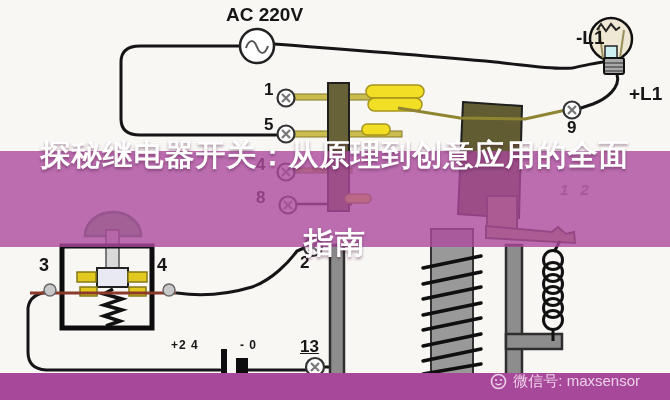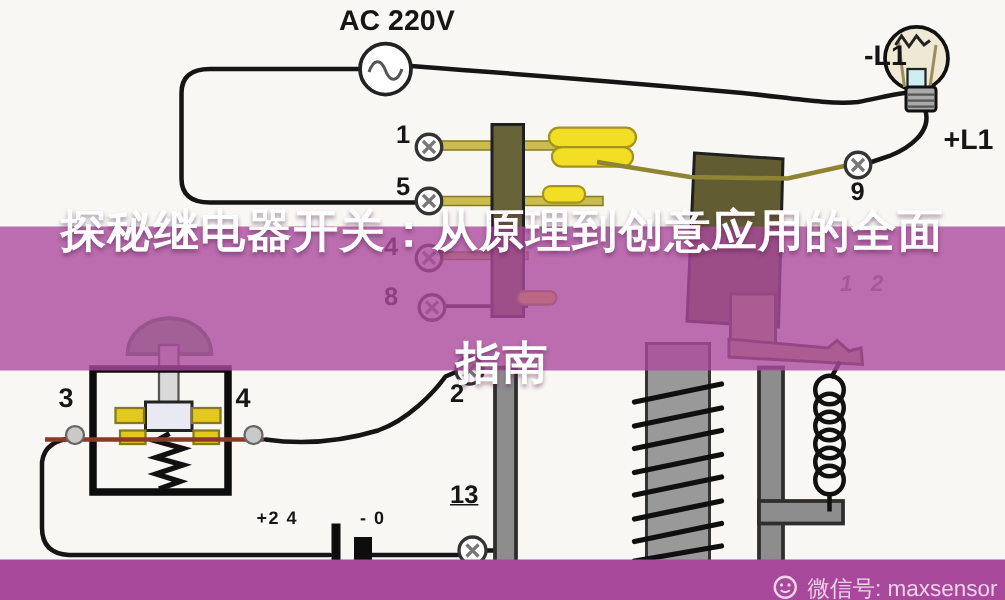--- a/index.html
+++ b/index.html
@@ -24,22 +24,22 @@
   }
   #title-banner .t-line{
     color:#ffffff;font-weight:900;font-size:30px;line-height:1.4;
     text-shadow:0 2px 3px rgba(70,20,60,0.45);
     letter-spacing:1px;white-space:nowrap;
   }
   
   #watermark-bar{
     position:absolute;left:0;top:373px;width:670px;height:27px;z-index:6;
     background:#a8489a;
-    display:flex;align-items:flex-end;justify-content:flex-end;
-    padding-right:5px;box-sizing:border-box;gap:6px;
+    display:flex;align-items:flex-start;justify-content:flex-end;
+    padding-right:30px;box-sizing:border-box;gap:6px;
   }
   #watermark-bar .wm-text{color:#ecd2e8;font-size:15px;line-height:1;}
 </style>
 </head>
 <body>
 
 <div id="stage">
 
   <svg id="circuit-svg" width="670" height="400" viewBox="0 0 670 400">
 
@@ -173,21 +173,21 @@
   <span class="lbl big" style="left:226px;top:5px;width:76px;text-align:center;">AC 220V</span>
   <span class="lbl big" style="left:576px;top:28px;">-L1</span>
   <span class="lbl big" style="left:629px;top:84px;">+L1</span>
   <span class="lbl" style="left:264px;top:81px;">1</span>
   <span class="lbl" style="left:264px;top:116px;">5</span>
   <span class="lbl" style="left:256px;top:156px;">4</span>
   <span class="lbl" style="left:256px;top:189px;">8</span>
   <span class="lbl" style="left:567px;top:119px;">9</span>
   <span class="lbl gray" style="left:560px;top:182px;font-size:15px;letter-spacing:4px;font-style:italic;">1 2</span>
   <span class="lbl" style="left:300px;top:254px;">2</span>
-  <span class="lbl" style="left:300px;top:321px;text-decoration:underline;">13</span>
+  <span class="lbl" style="left:300px;top:338px;text-decoration:underline;">13</span>
   <span class="lbl bat" style="left:171px;top:339px;">+2 4</span>
   <span class="lbl bat" style="left:240px;top:339px;">- 0</span>
   <span class="lbl" style="left:39px;top:256px;font-size:18px;">3</span>
   <span class="lbl" style="left:157px;top:256px;font-size:18px;">4</span>
 
   <div id="title-banner">
     <div class="t-line">探秘继电器开关：从原理到创意应用的全面</div>
     <div class="t-line">指南</div>
   </div>
 

